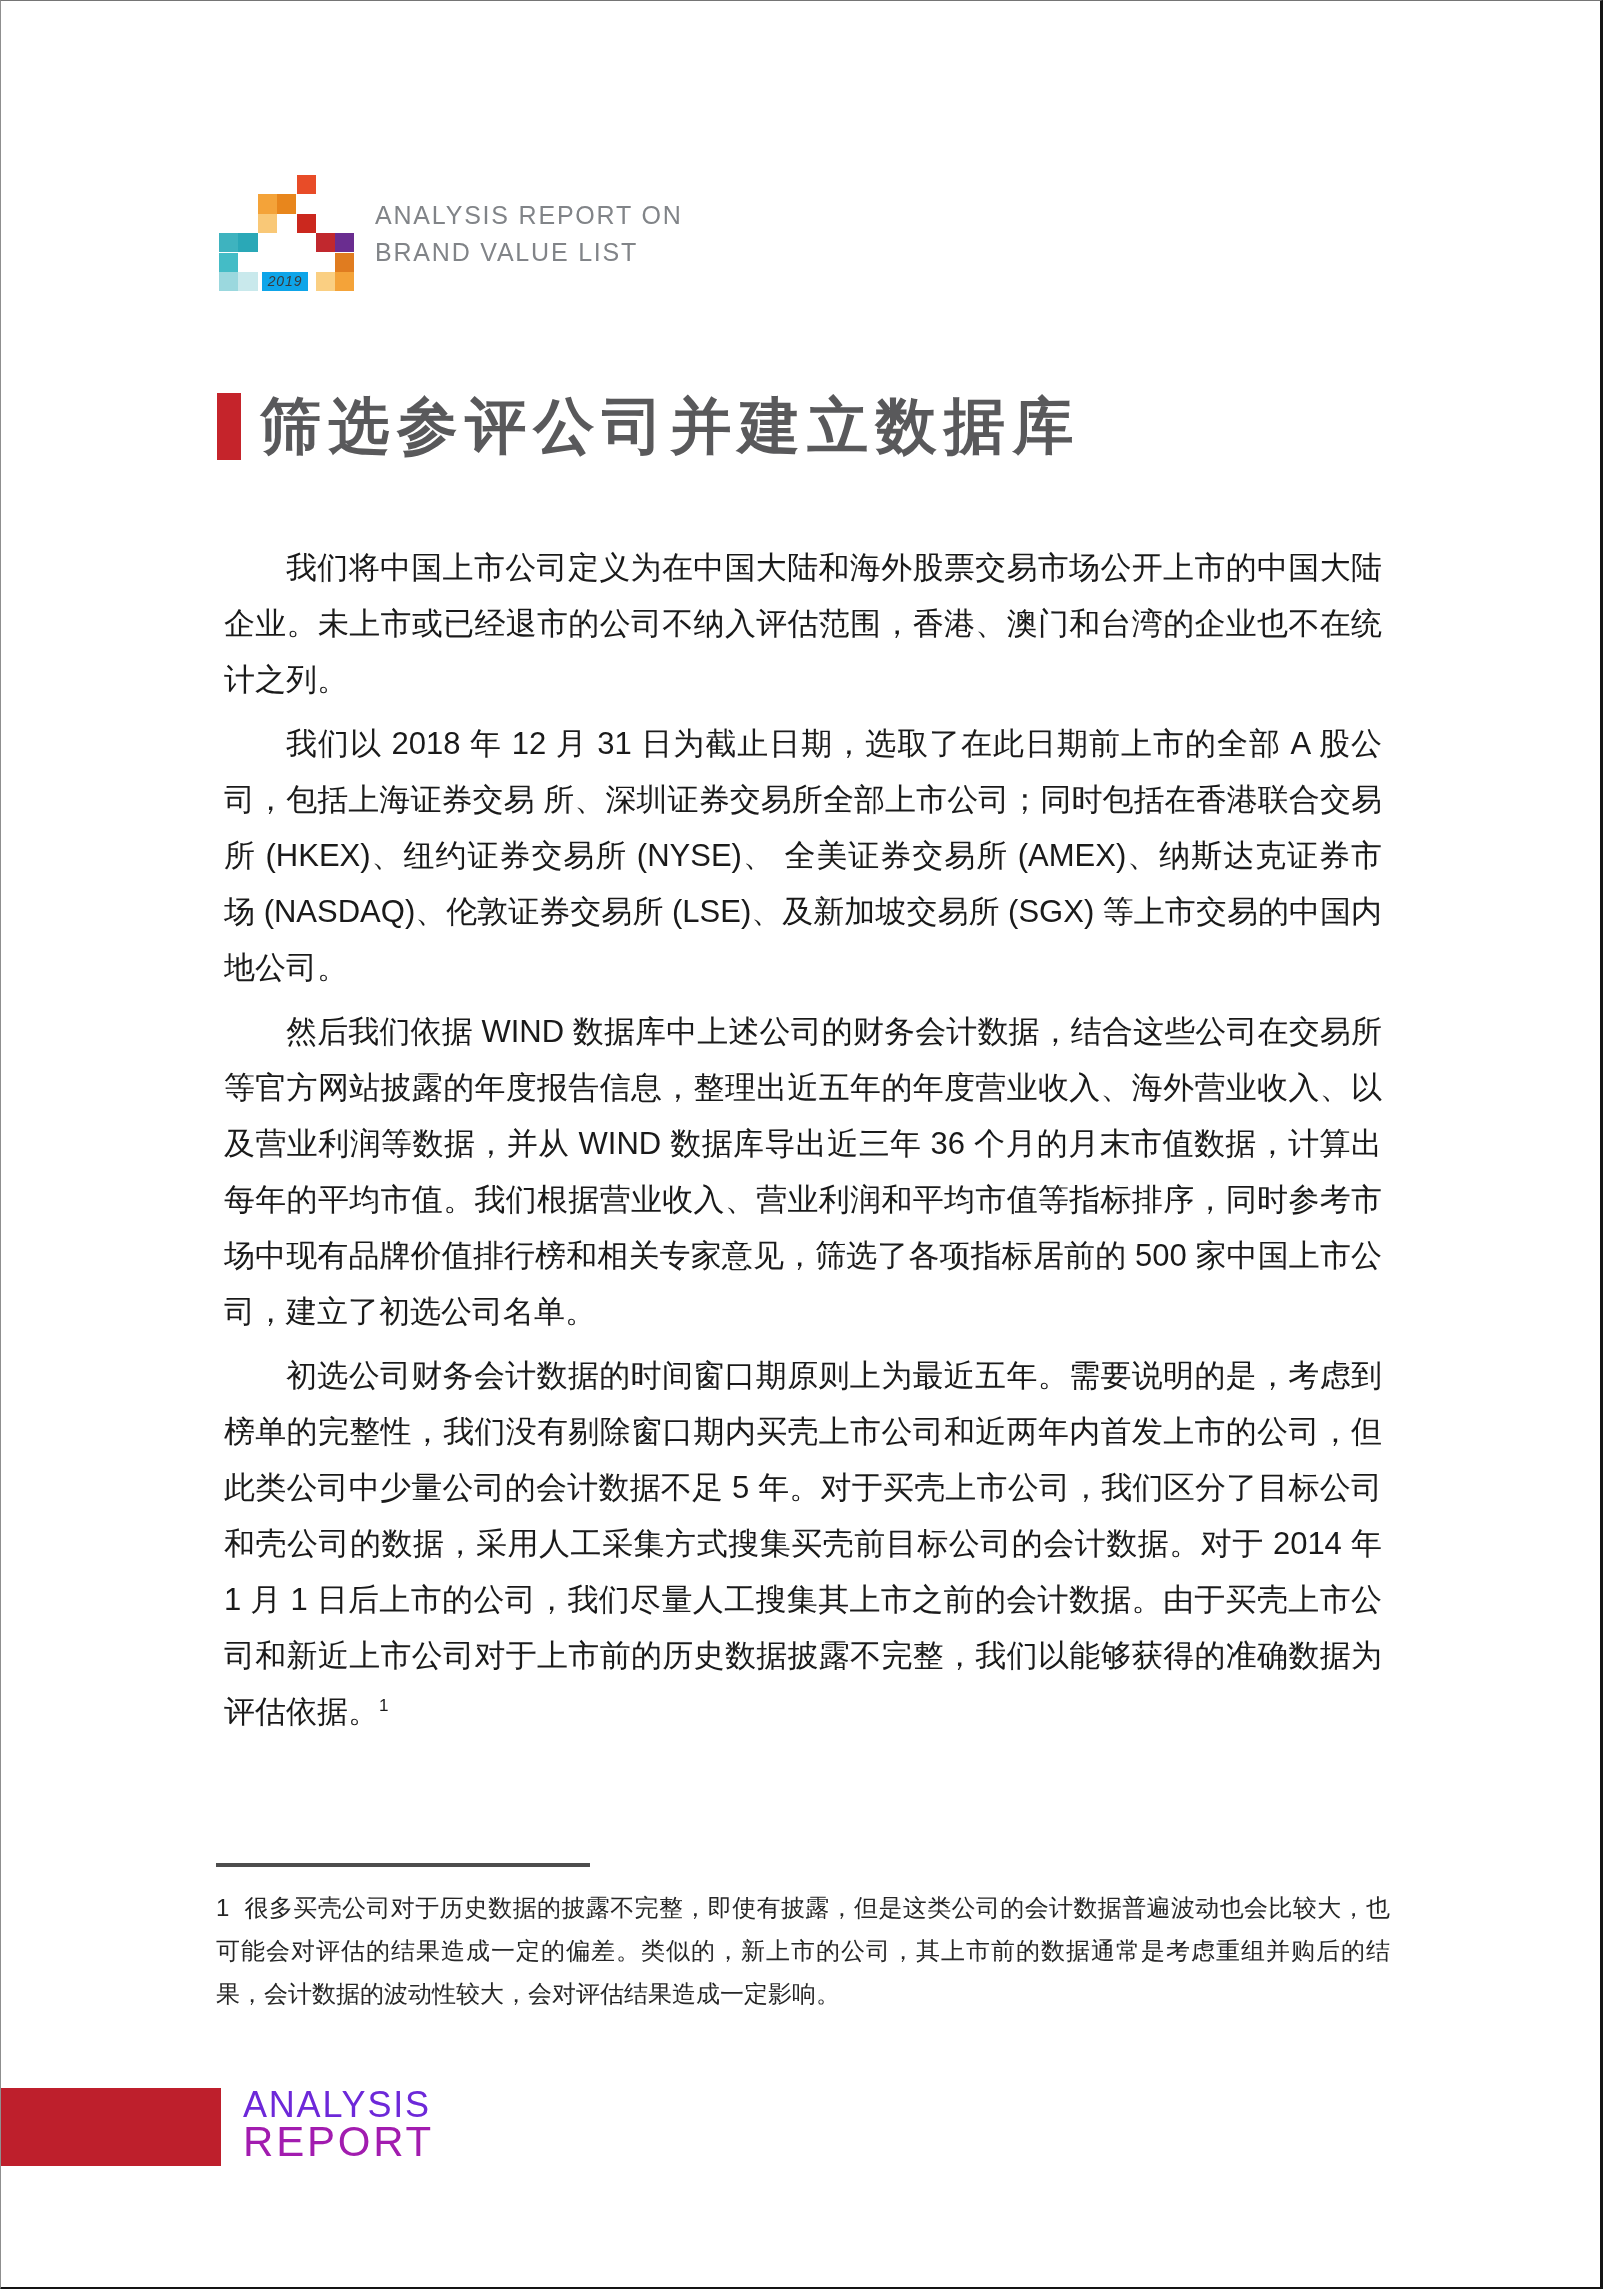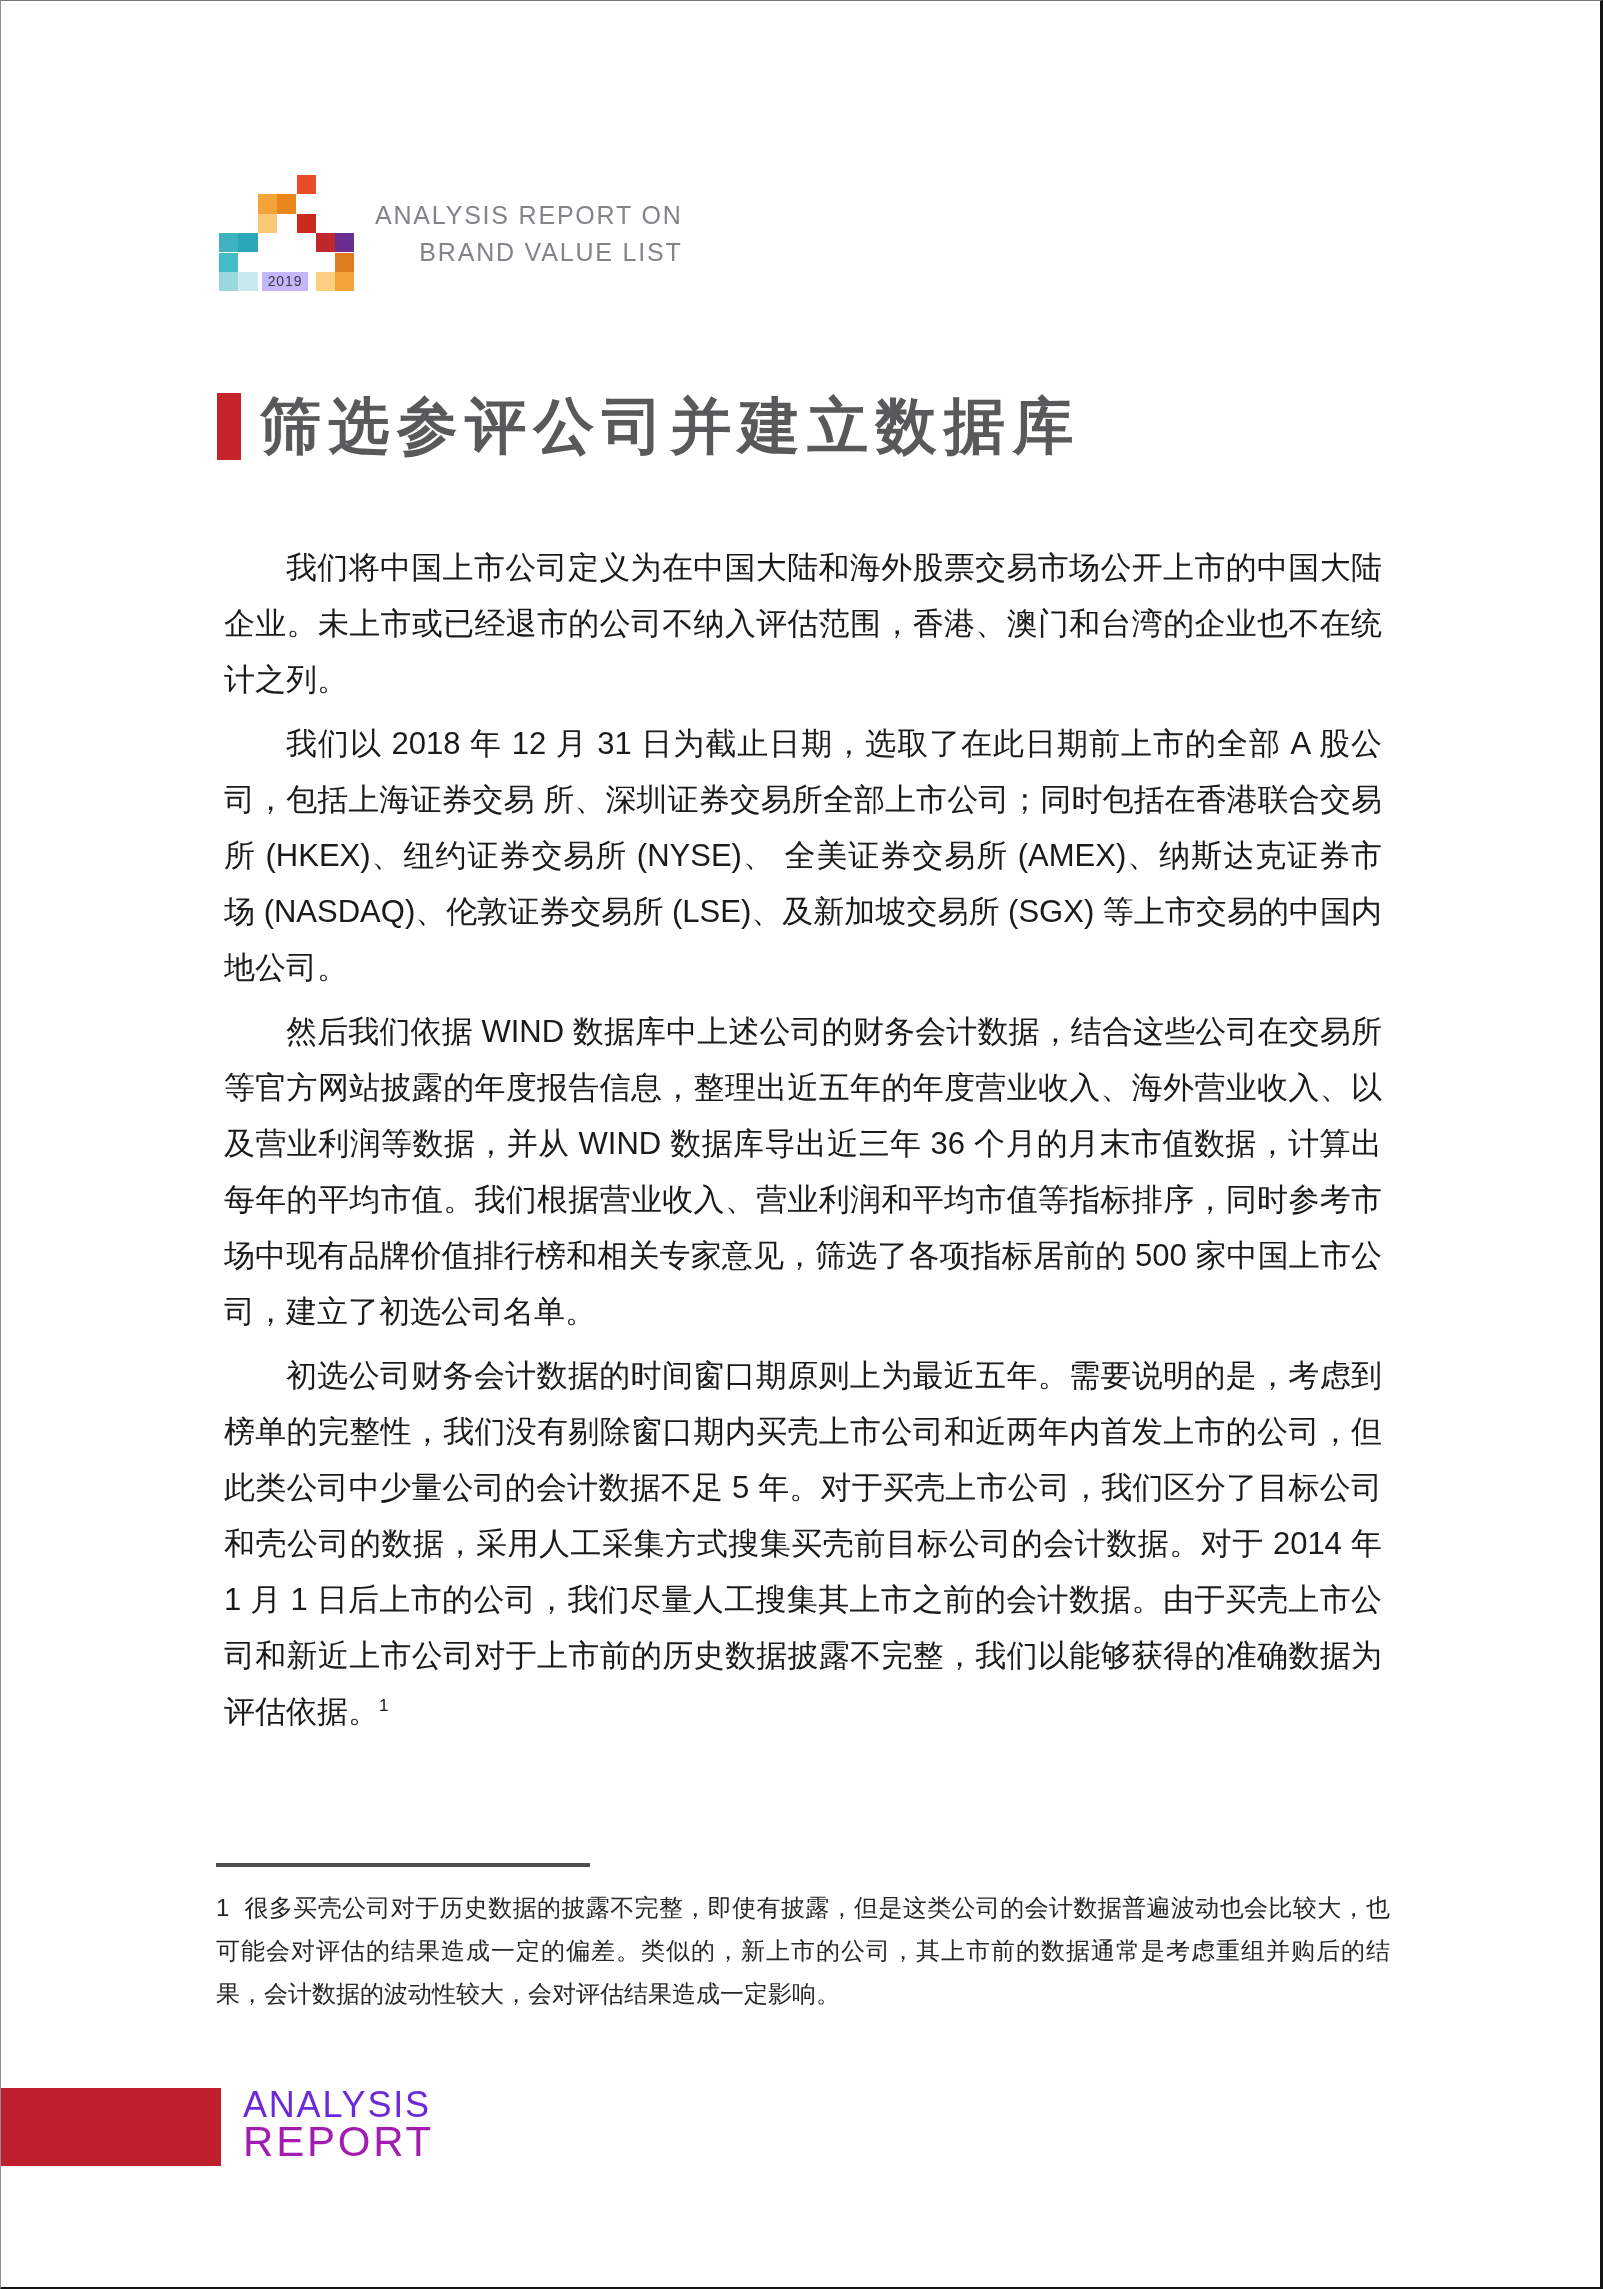--- a/index.html
+++ b/index.html
@@ -38,21 +38,20 @@
     color: #3a3a3a;
   }
   .brand-lines {
     position: absolute;
     left: 374px; top: 196px;
     color: #818488;
     font-size: 25px;
     line-height: 37px;
     letter-spacing: 1.8px;
     white-space: nowrap;
-    text-align: right;
   }
 
   
   .title-bar {
     position: absolute;
     left: 216px; top: 392px;
     width: 24px; height: 67px;
     background: #C5242B;
   }
   .section-title {
@@ -134,21 +133,21 @@
     color: #a21caf;
   }
 </style>
 </head>
 <body>
 
 <div class="page">
 
   <div class="logo">
 
-    <div class="logo-year" style="background: #c4b5fd; color: rgb(58, 58, 58);">2019</div>
+    <div class="logo-year" style="background: #0ea5e9; color: rgb(58, 58, 58); font-style: italic;">2019</div>
   <div class="logo-cell" style="left: 78px; top: 0px; background: rgb(232, 76, 40);"></div>
       <div class="logo-cell" style="left: 39px; top: 19.4px; background: rgb(244, 163, 57);"></div>
       <div class="logo-cell" style="left: 58px; top: 19.4px; background: rgb(232, 134, 28);"></div>
       <div class="logo-cell" style="left: 39px; top: 39px; background: rgb(249, 200, 119);"></div>
       <div class="logo-cell" style="left: 78px; top: 39px; background: rgb(203, 40, 30);"></div>
       <div class="logo-cell" style="left: 0px; top: 58px; background: rgb(62, 179, 191);"></div>
       <div class="logo-cell" style="left: 19.4px; top: 58px; background: rgb(42, 168, 183);"></div>
       <div class="logo-cell" style="left: 97px; top: 58px; background: rgb(193, 40, 46);"></div>
       <div class="logo-cell" style="left: 116px; top: 58px; background: rgb(106, 45, 144);"></div>
       <div class="logo-cell" style="left: 0px; top: 78px; background: rgb(68, 188, 198);"></div>

